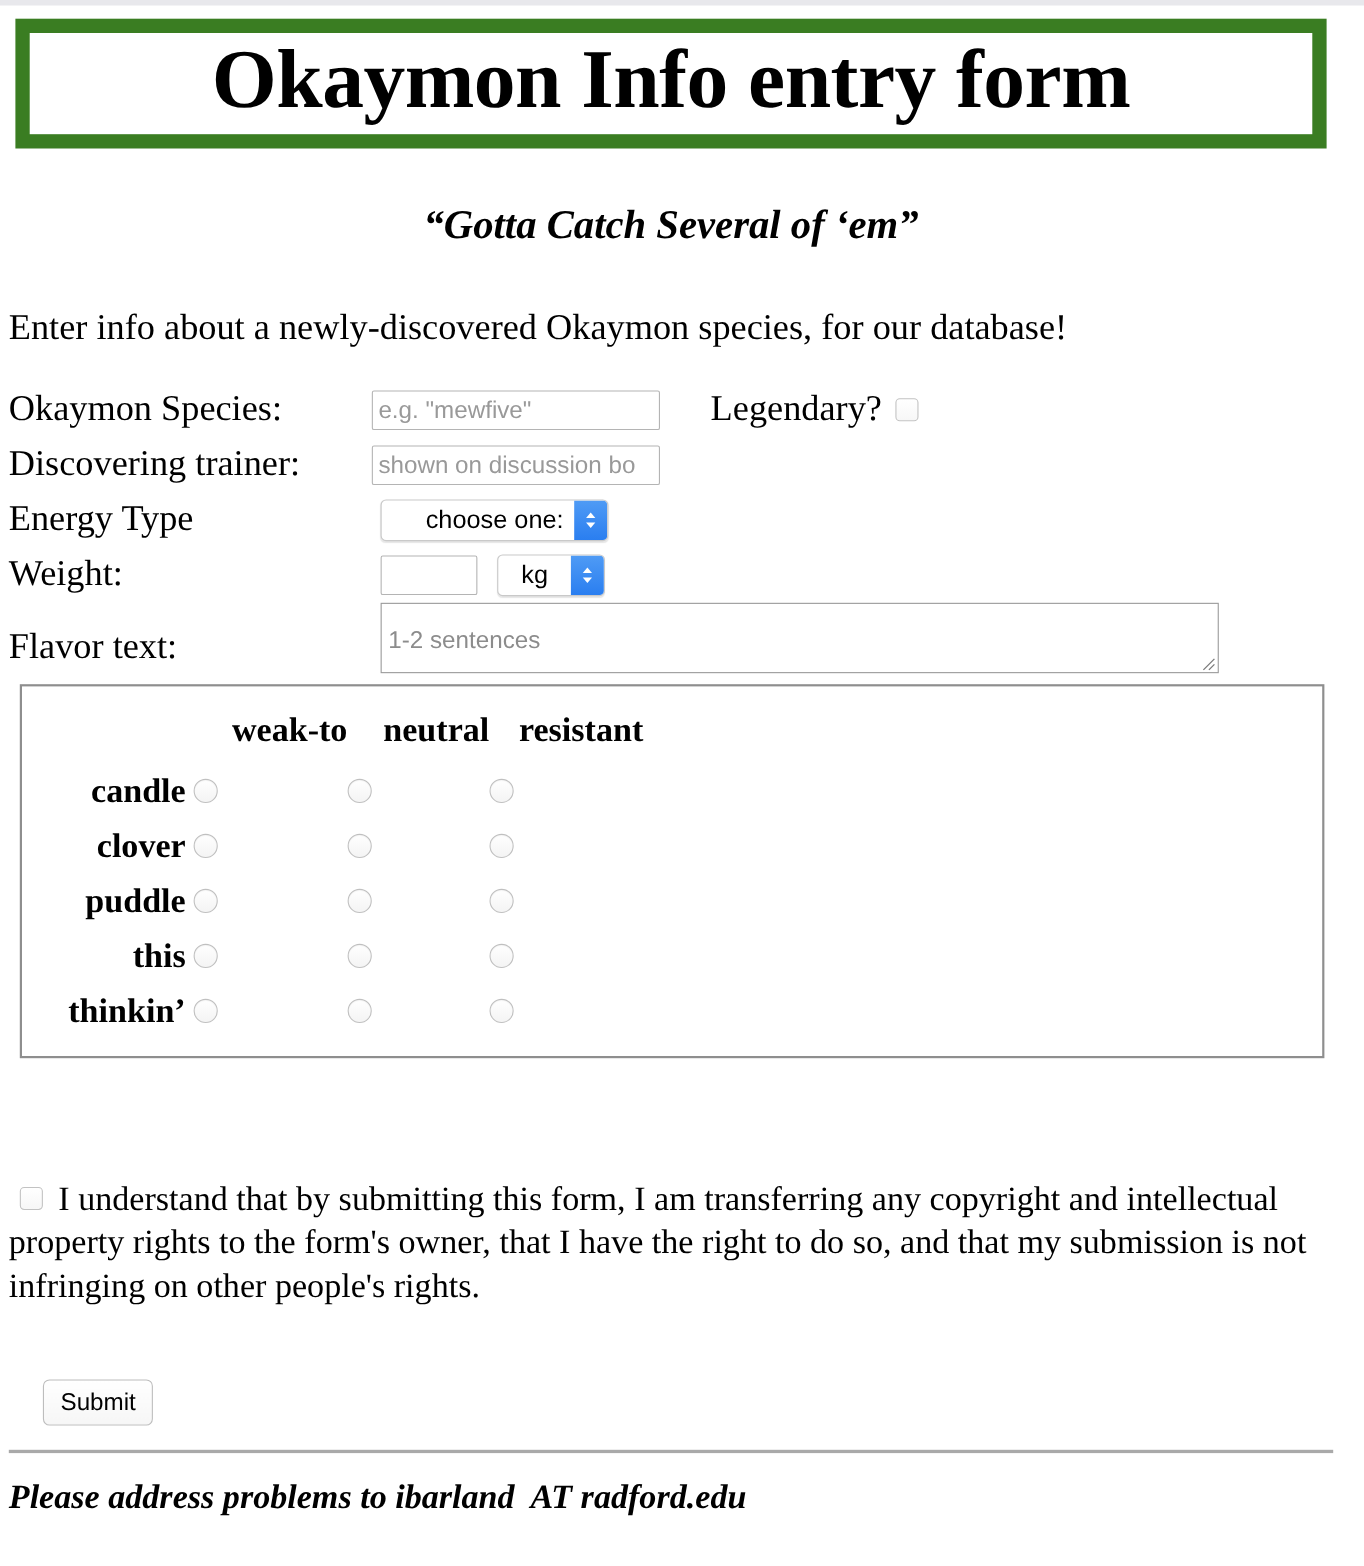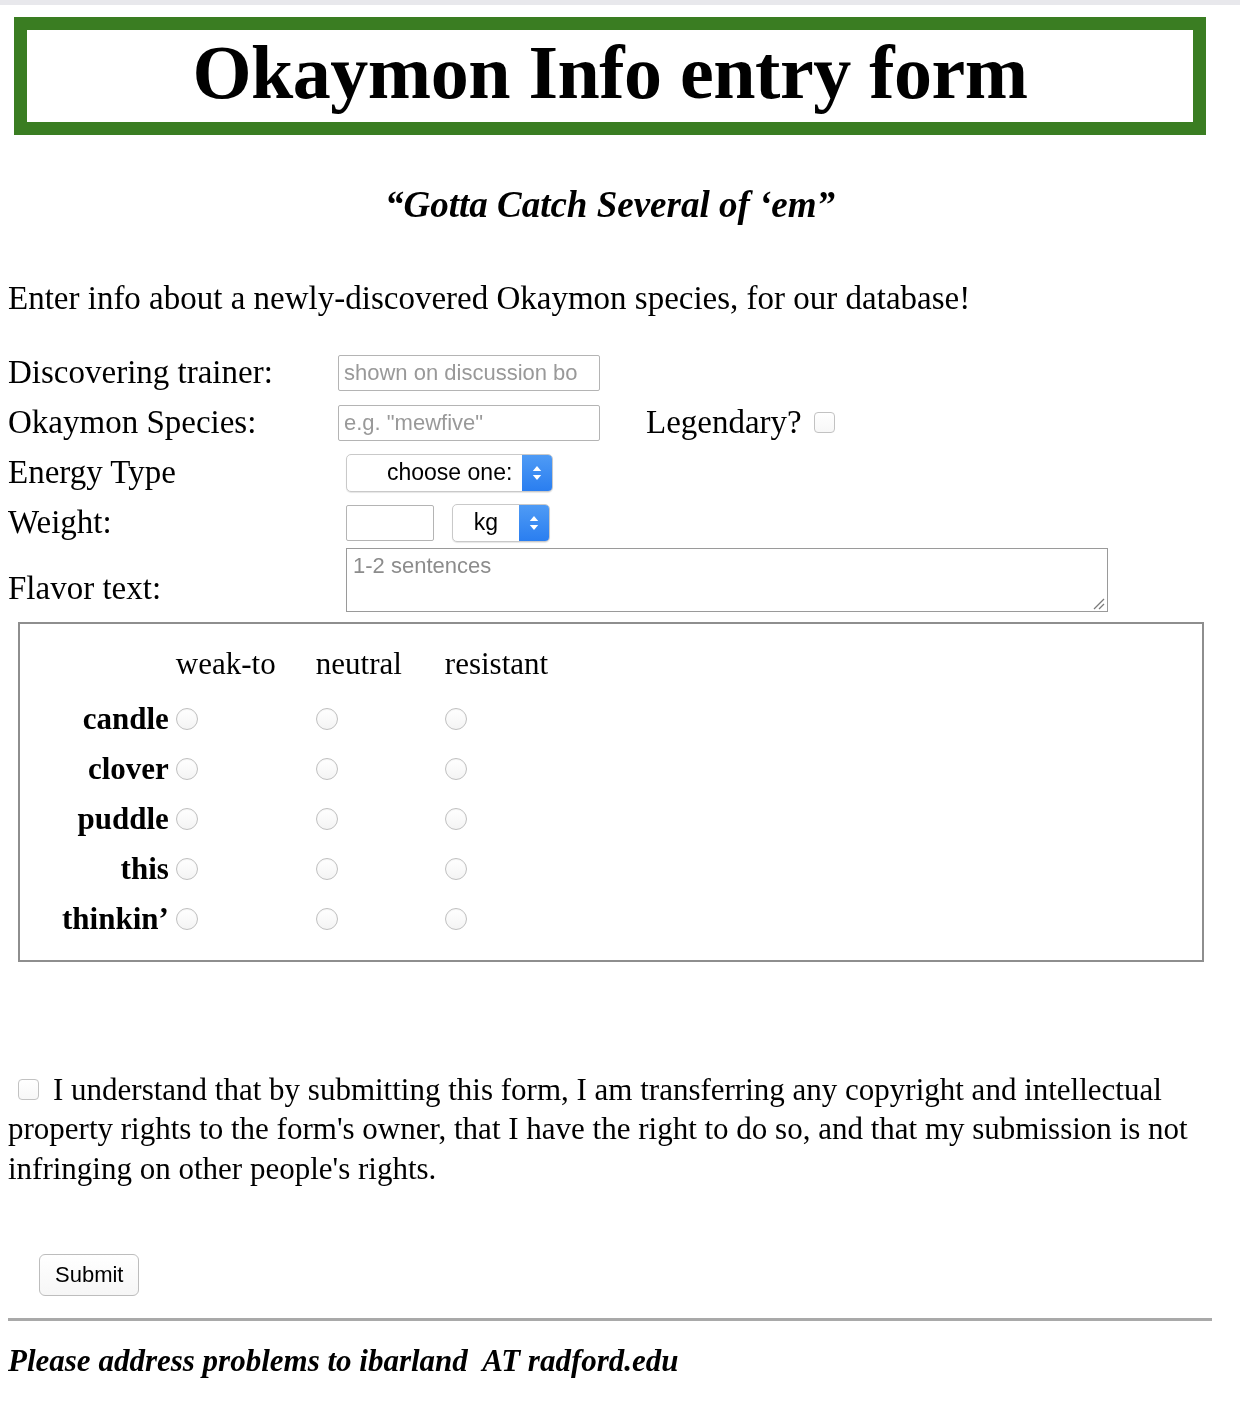--- a/index.html
+++ b/index.html
@@ -173,21 +173,21 @@
   textarea.flavor {
     font-family: "Liberation Sans", "DejaVu Sans", sans-serif;
     font-size: 22px;
     color: #000;
     background: #fff;
     border: 1px solid #9a9a9a;
     border-radius: 0;
     box-sizing: border-box;
     width: 762px;
     height: 64px;
-    padding: 4px 6px;
+    padding: 20px 6px;
     resize: none;
     overflow: hidden;
     outline: none;
     display: block;
   }
   textarea.flavor::placeholder { color: #8c8c8c; opacity: 1; }
   .resize-grip {
     position: absolute;
     right: 3px; bottom: 2px;
     width: 14px; height: 14px;
@@ -201,22 +201,22 @@
     padding: 0;
     box-sizing: border-box;
     height: 340px;
   }
   table.matrix {
     border-collapse: collapse;
     margin: 22px 0 0 42px;
   }
   table.matrix th.col-head {
     font-size: 31px;
-    font-weight: normal;
-    text-align: left;
+    font-weight: bold;
+    text-align: right;
     padding: 0 0 12px 0;
     white-space: nowrap;
   }
   table.matrix th.corner { padding: 0; }
   table.matrix td.row-head {
     font-size: 31px;
     font-weight: bold;
     text-align: right;
     padding: 0 7px 0 0;
     white-space: nowrap;
@@ -297,31 +297,31 @@
     <h1>Okaymon Info entry form</h1>
   </div>
 
   <div class="tagline">“Gotta Catch Several of ‘em”</div>
 
   <div class="intro">Enter info about a newly-discovered Okaymon species, for our database!</div>
 
   <div class="form-rows">
 
     <div class="form-row">
-      <span class="field-label lbl-trainer">Discovering trainer:</span>
-      <input class="txt" id="trainer-input" type="text" placeholder="shown on discussion bo" style="">
-    </div>
-
-    <div class="form-row">
       <span class="field-label lbl-species">Okaymon Species:</span>
       <input class="txt" id="species-input" type="text" placeholder="e.g. &quot;mewfive&quot;" style="">
       <span class="legendary-wrap">
         <span class="legendary-label">Legendary?</span>
         <input class="cb" type="checkbox" style="">
       </span>
+    </div>
+
+    <div class="form-row">
+      <span class="field-label lbl-trainer">Discovering trainer:</span>
+      <input class="txt" id="trainer-input" type="text" placeholder="shown on discussion bo" style="">
     </div>
 
     <div class="form-row">
       <span class="field-label lbl-energy">Energy Type</span>
       <span class="sel" id="energy-select">
         <span class="sel-text">choose one:</span>
         <span class="sel-btn">
           <svg width="16" height="22" viewBox="0 0 16 22" aria-hidden="true">
             <path d="M8 4 L12.2 9 L3.8 9 Z" fill="#ffffff"></path>
             <path d="M8 18 L3.8 13 L12.2 13 Z" fill="#ffffff"></path>

